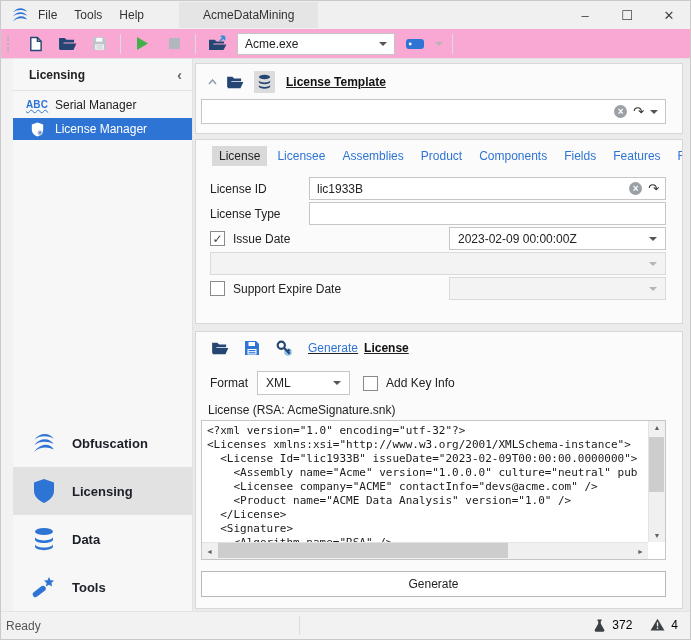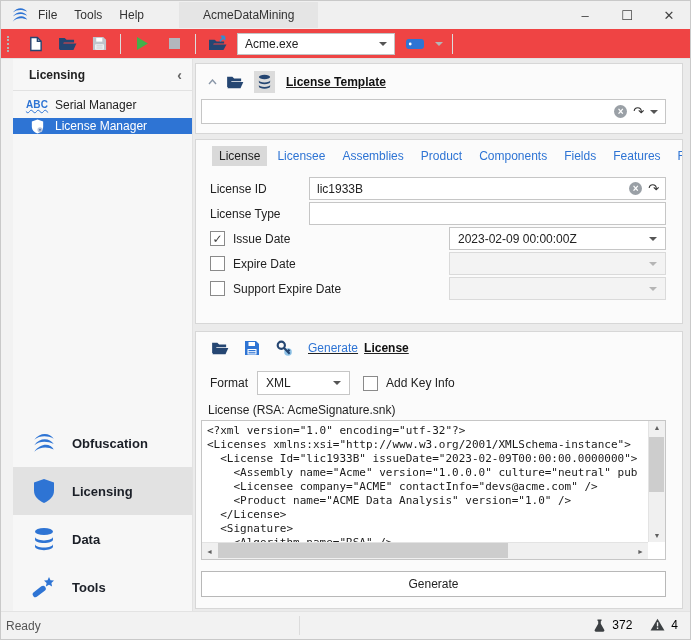--- a/index.html
+++ b/index.html
@@ -9,40 +9,40 @@
 
   
   .titlebar { height:28px; background:#f0f0f0; display:flex; align-items:center; flex:0 0 auto; }
   .logo { width:20px; height:16px; margin:0 8px 0 9px; }
   .menu-item { padding:0 13px 0 0; margin-right:4px; color:#333; cursor:default; }
   .app-tab { background:#e5e5e5; height:26px; line-height:26px; padding:0 24px; margin-left:18px; color:#333; }
   .win-controls { margin-left:auto; display:flex; align-items:center; height:100%; }
   .win-btn { width:42px; height:100%; display:flex; align-items:center; justify-content:center; color:#444; font-size:13px; }
 
   
-  .toolbar { height:30px; background:#ef4444; border-bottom:1px solid #e2e2e2; display:flex; align-items:center; flex:0 0 auto; }
+  .toolbar { height:30px; background:#f9a8d4; border-bottom:1px solid #e2e2e2; display:flex; align-items:center; flex:0 0 auto; }
   .grip { height:16px; border-left:2px dotted #b5b5b5; margin:0 10px 0 6px; }
   .tbtn { width:26px; height:24px; display:flex; align-items:center; justify-content:center; margin:0 3px; }
   .tsep { width:1px; height:20px; background:#dcdcdc; margin:0 5px; }
   .exe-combo { width:158px; height:22px; background:#fff; border:1px solid #c3c3c3; display:flex; align-items:center; padding-left:7px; margin-left:4px; }
   .exe-combo .caret { margin-left:auto; margin-right:7px; }
   .caret { width:0; height:0; border-left:4px solid transparent; border-right:4px solid transparent; border-top:4px solid #555; }
   .caret.light { border-top-color:#b5b5b5; }
   .tag-btn { display:flex; align-items:center; margin-left:10px; }
 
   
   .content { flex:1 1 auto; display:flex; min-height:0; }
   .sidebar { width:180px; background:#f7f7f7; border-right:1px solid #e2e2e2; display:flex; flex-direction:column;margin-left:12px; }
   .main { flex:1; background:#ebebeb; padding:4px 7px 0 2px; overflow:hidden; }
 
   
   .side-header { height:32px; display:flex; align-items:center; padding:0 10px 0 16px; font-weight:bold; color:#222; border-bottom:1px solid #e2e2e2; }
   .side-header .collapse { margin-left:auto; color:#666; font-size:14px; }
   .side-item { height:27px; display:flex; align-items:center; padding-left:13px; color:#222; }
-  .side-item.selected { background:#2e74d4; color:#fff; height:16px; }
+  .side-item.selected { background:#2e74d4; color:#fff; height:22px; }
   .side-item .ic { width:22px; margin-right:7px; display:flex; justify-content:center; }
   .abc-ic { color:#2e74d4; font-weight:bold; font-size:10px; text-decoration:underline wavy #2e74d4 1px; letter-spacing:.2px; }
   .side-spacer { flex:1; }
   .nav-item { height:48px; display:flex; align-items:center; padding-left:16px; font-weight:bold; font-size:13px; color:#1b1f27; }
   .nav-item.selected { background:#e2e2e2; }
   .nav-item .nic { width:30px; margin-right:13px; display:flex; justify-content:center; }
 
   
   .panel { background:#fbfbfb; border:1px solid #d7d7d7; position:relative; }
   .panel-hdr { display:flex; align-items:center; padding:7px 0 4px 12px;text-decoration:underline; }
@@ -306,24 +306,20 @@
             <span class="chk">✓</span>
             <span class="chklabel">Issue Date</span>
           </span>
           <div class="datecombo">
             <span>2023-02-09 00:00:00Z</span>
             <span class="caret"></span>
           </div>
         </div>
 
         <div class="frow">
-          <span class="datecell">
-            <span class="chk"></span>
-            <span class="chklabel">Expire Date</span>
-          </span>
           <div class="datecombo disabled">
             <span></span>
             <span class="caret light"></span>
           </div>
         </div>
 
         <div class="frow">
           <span class="datecell">
             <span class="chk"></span>
             <span class="chklabel">Support Expire Date</span>

